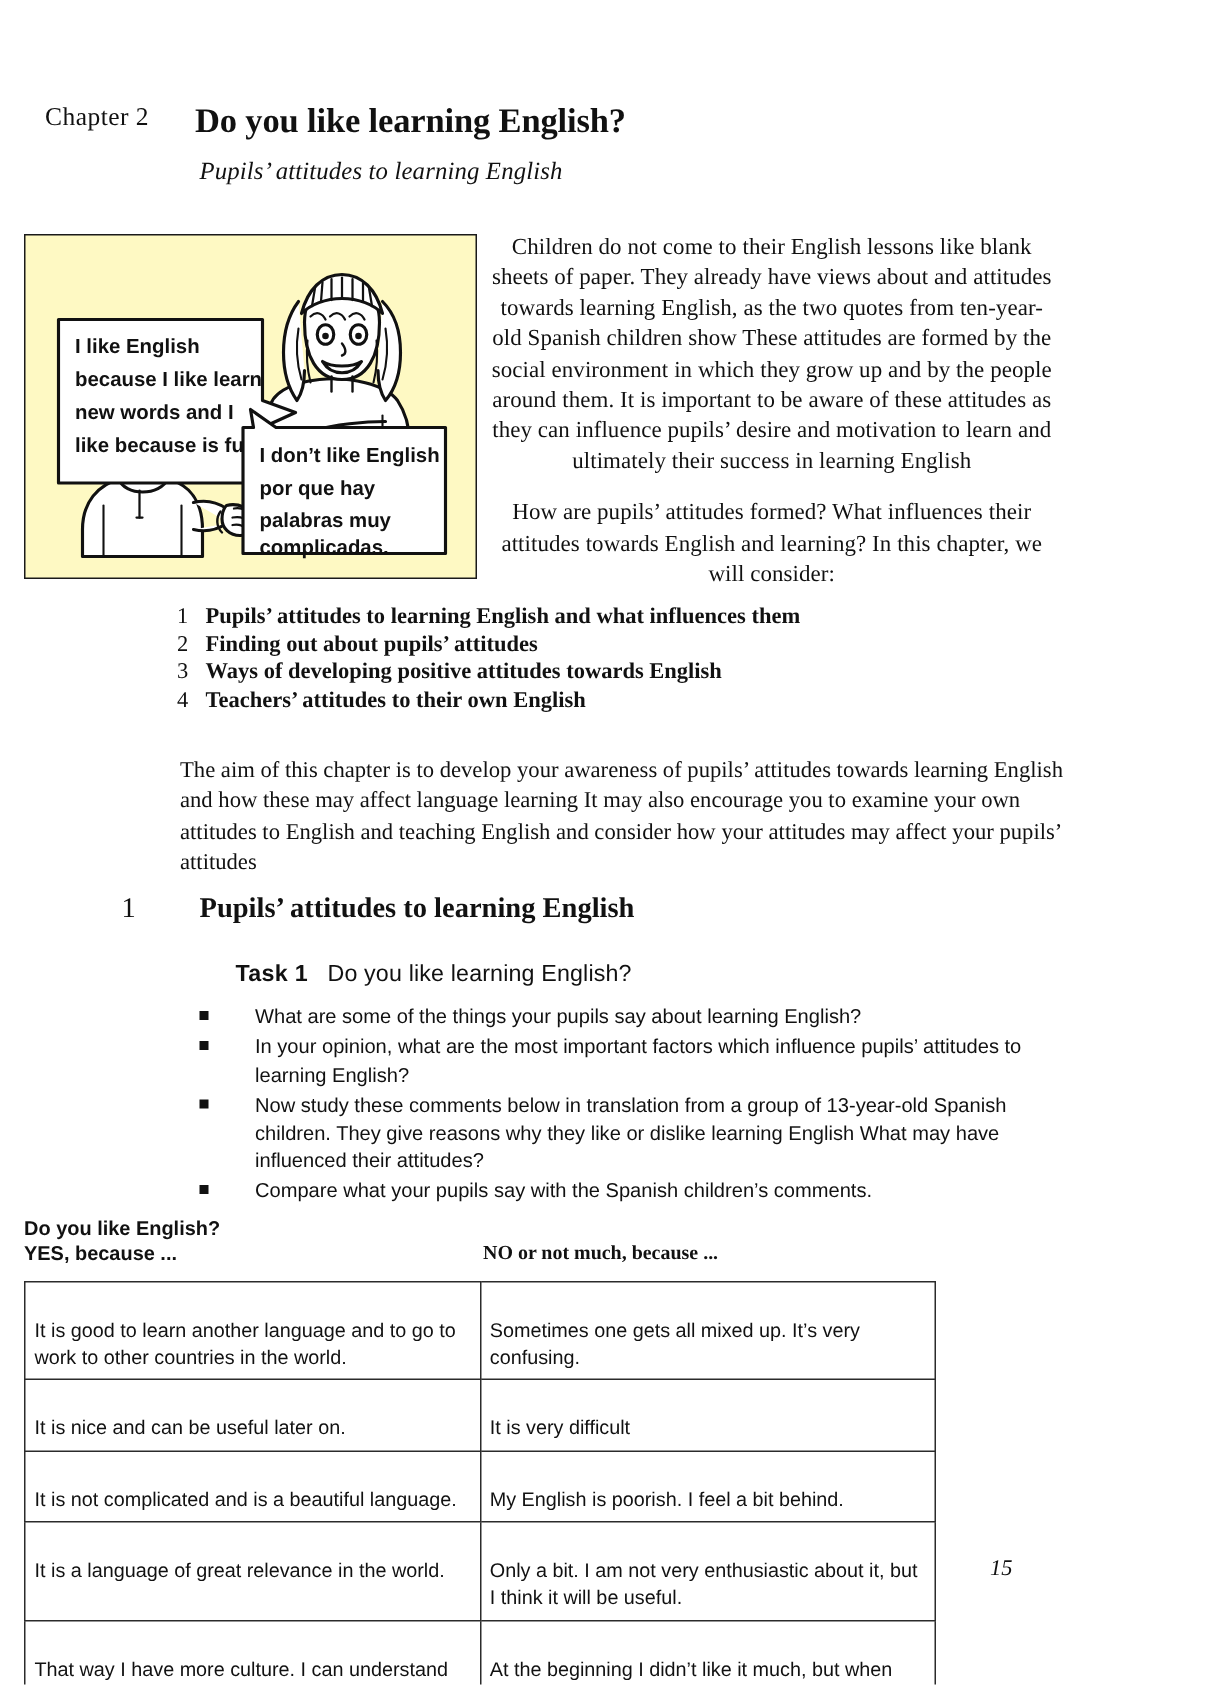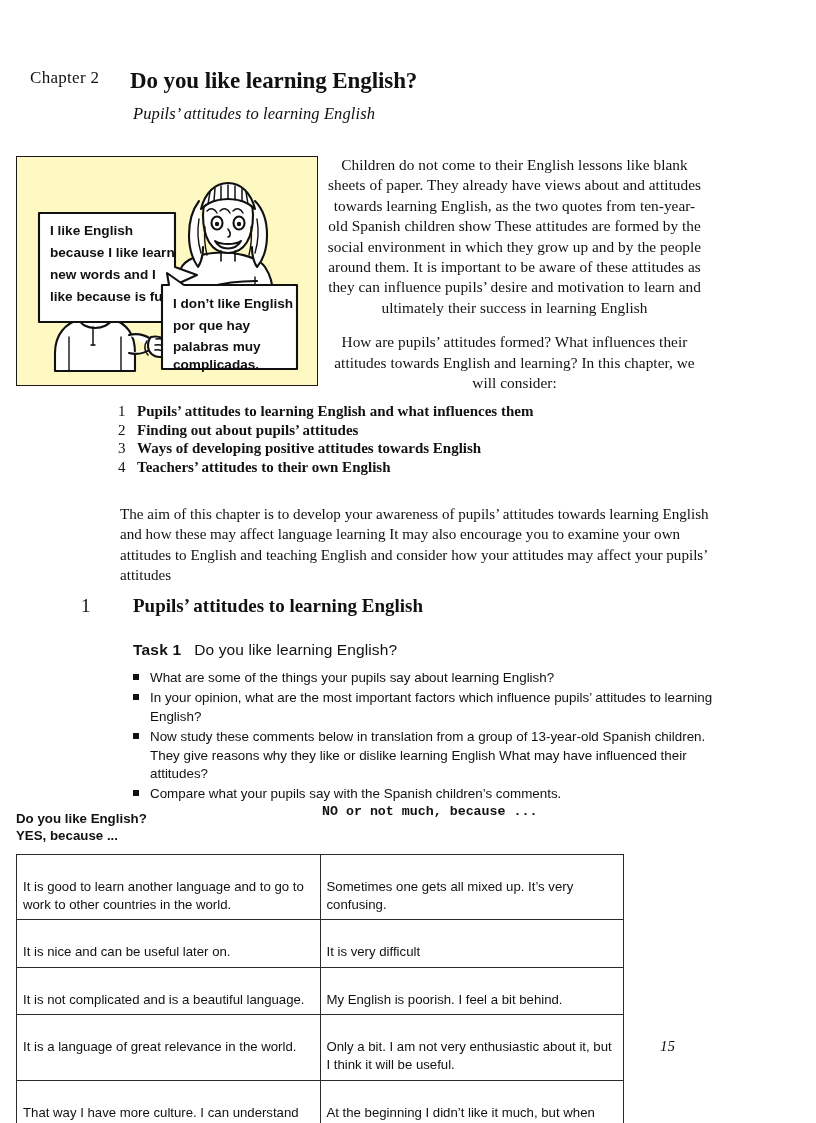--- a/index.html
+++ b/index.html
@@ -124,38 +124,40 @@
   .task-head {
     position: absolute;
     left: 133px;
     top: 641px;
     font-family: "Liberation Sans", sans-serif;
     font-size: 15.5px;
   }
   .task-head .task-label {
     font-weight: bold;
     letter-spacing: .2px;
+    margin-left: 24px;
   }
   .task-head .task-title {
     margin-left: 13px;
     letter-spacing: .1px;
   }
 
   .bullets {
     position: absolute;
     left: 133px;
     top: 669px;
     width: 580px;
     font-family: "Liberation Sans", sans-serif;
     font-size: 13.4px;
     line-height: 18.4px;
   }
   .bullets .b-row {
     display: flex;
     margin-bottom: 2px;
+    gap: 20px;
   }
   .bullets .marker {
     flex: 0 0 17px;
     width: 17px;
     padding-top: 5px;
   }
   .bullets .marker i {
     display: block;
     width: 6px;
     height: 6px;
@@ -169,22 +171,22 @@
     left: 16px;
     top: 810px;
     font-family: "Liberation Sans", sans-serif;
     font-size: 13.3px;
     font-weight: bold;
     line-height: 17px;
   }
   .tbl-caption-right {
     position: absolute;
     left: 322px;
-    top: 804px;
-    font-family: Liberation Mono, monospace;
+    top: 827px;
+    font-family: Liberation Serif, serif;
     font-size: 13.3px;
     font-weight: bold;
   }
 
   
   table.comments {
     position: absolute;
     left: 16px;
     top: 854px;
     width: 608px;

